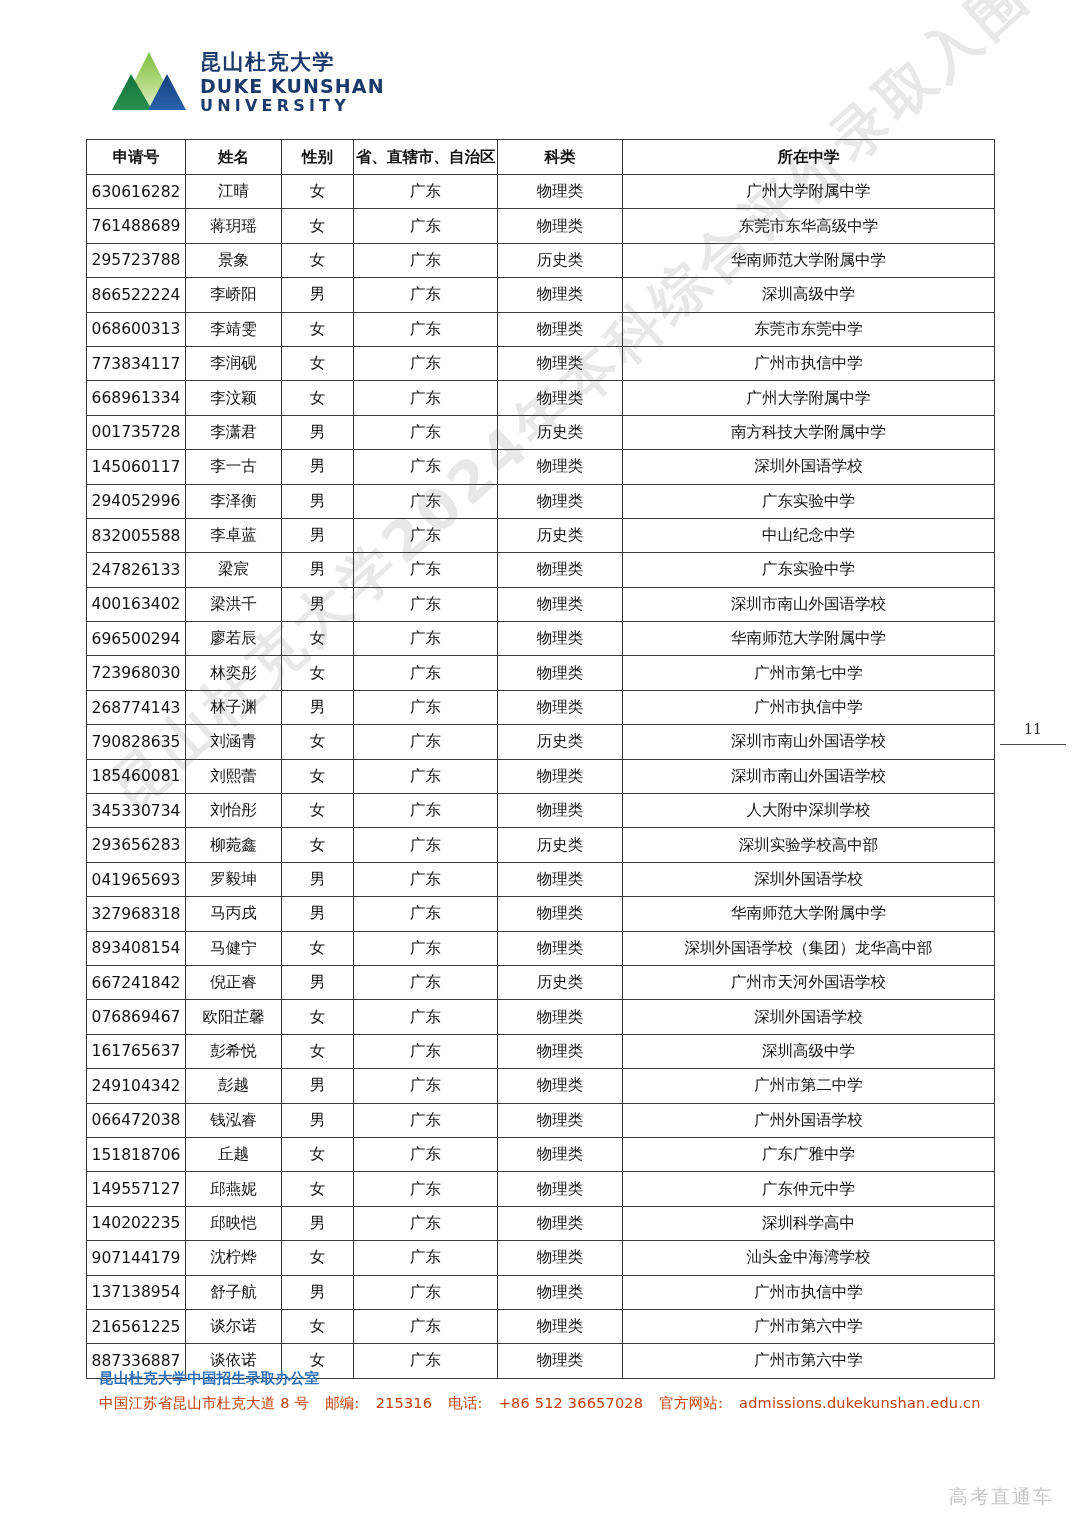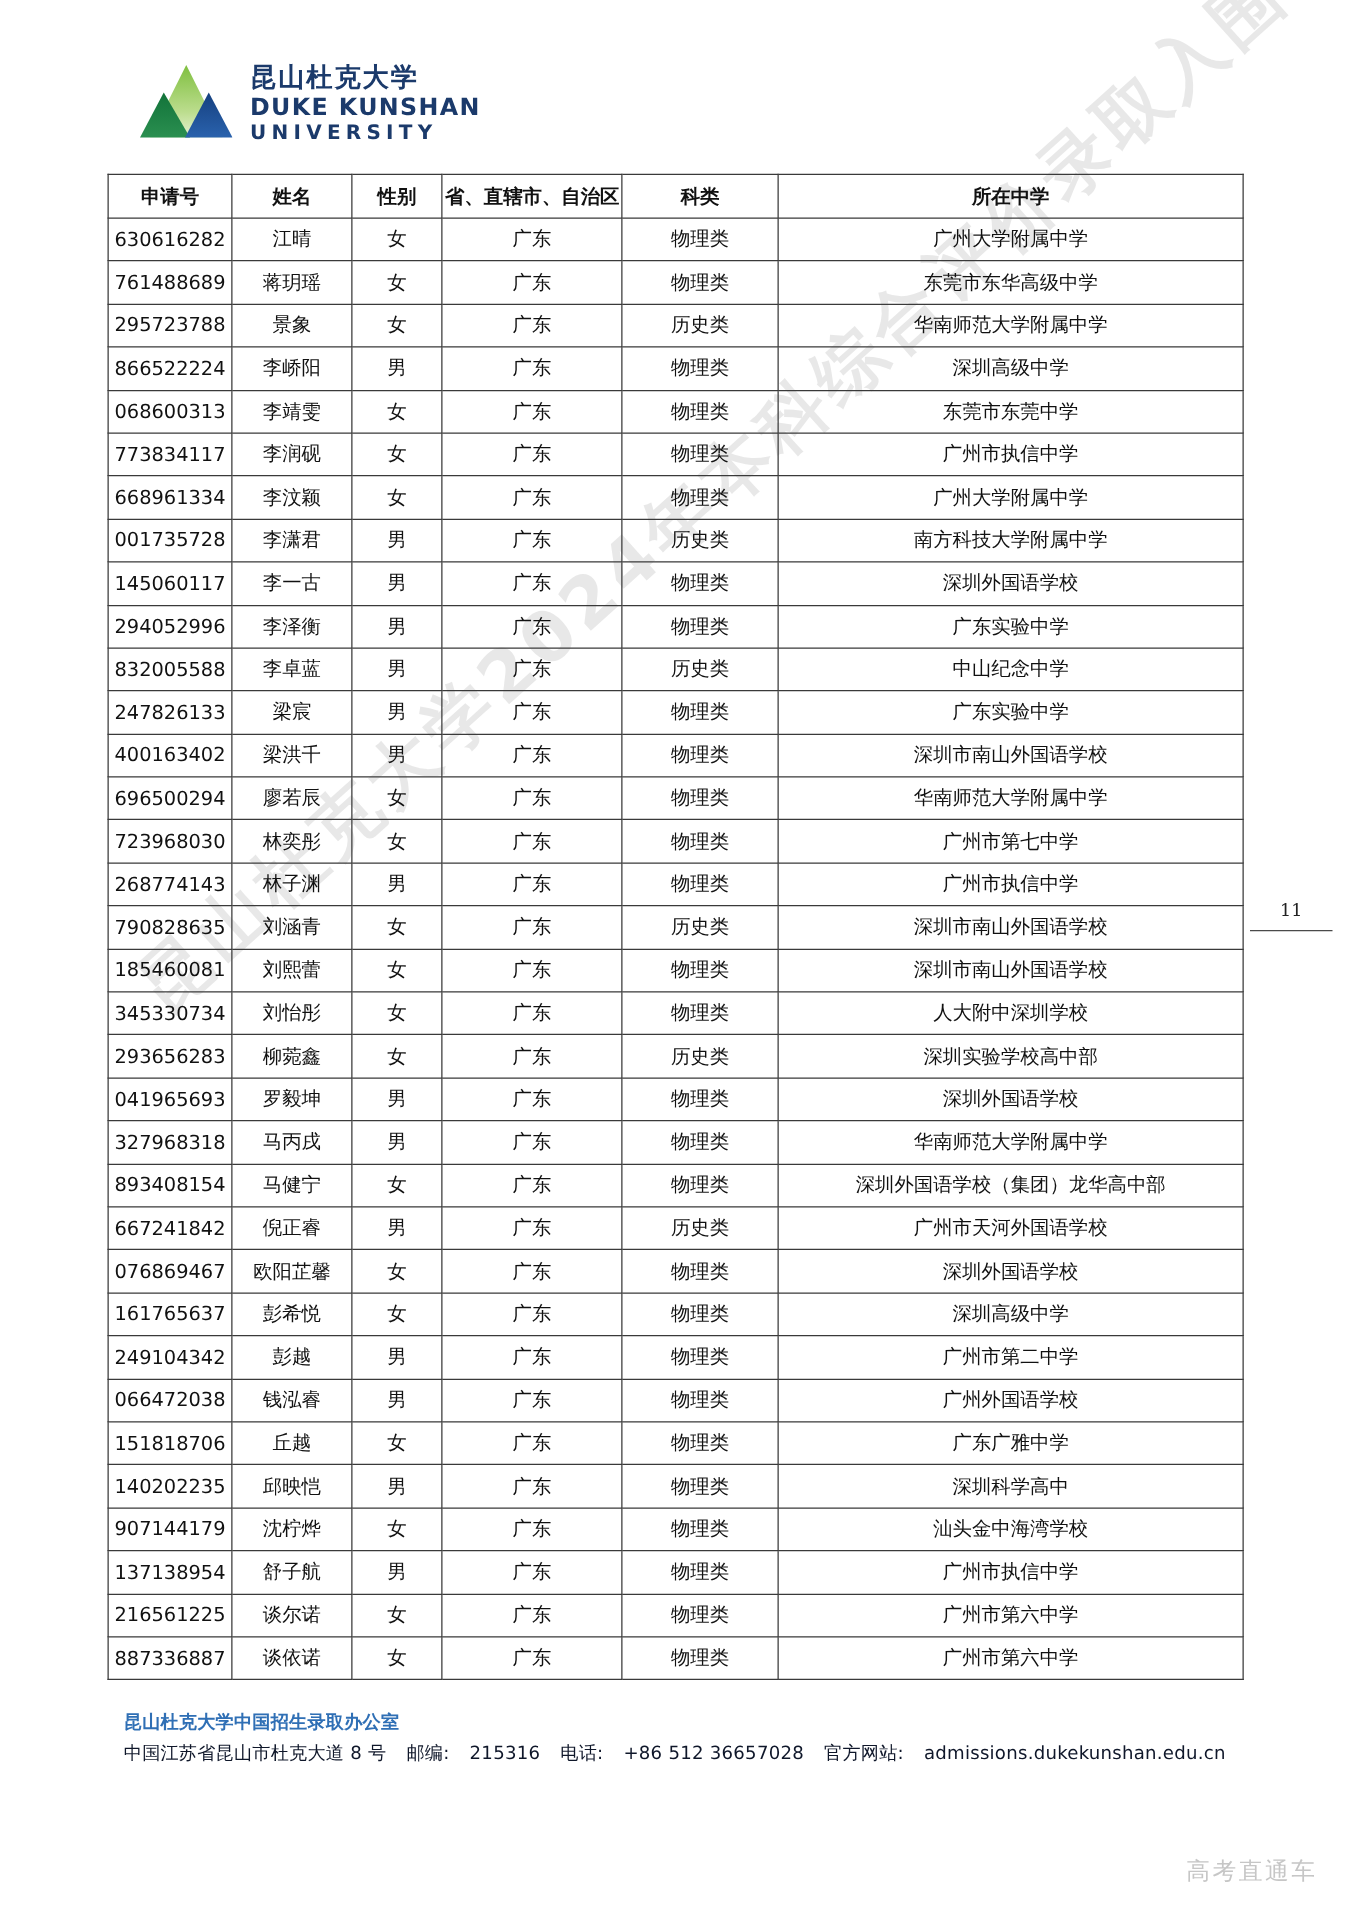--- a/index.html
+++ b/index.html
@@ -129,21 +129,21 @@
     line-height: 1.75;
   }
   .footer-line1 {
     font-size: 14.5px;
     color: #2f6fb5;
     font-weight: bold;
     letter-spacing: 0.2px;
   }
   .footer-line2 {
     font-size: 14.5px;
-    color: #0f172a;
+    color: #c2410c;
     letter-spacing: 0.2px;
   }
   .footer-line2 .seg { margin-right: 16px; }
   .footer-line2 .seg:last-child { margin-right: 0; }
 
   
   .wm-diagonal {
     position: absolute;
     left: 120px;
     top: 760px;
@@ -453,20 +453,28 @@
           </tr>
           <tr>
             <td>151818706</td>
             <td>丘越</td>
             <td>女</td>
             <td>广东</td>
             <td>物理类</td>
             <td>广东广雅中学</td>
           </tr>
           <tr>
+            <td>149557127</td>
+            <td>邱燕妮</td>
+            <td>女</td>
+            <td>广东</td>
+            <td>物理类</td>
+            <td>广东仲元中学</td>
+          </tr>
+          <tr>
             <td>140202235</td>
             <td>邱映恺</td>
             <td>男</td>
             <td>广东</td>
             <td>物理类</td>
             <td>深圳科学高中</td>
           </tr>
           <tr>
             <td>907144179</td>
             <td>沈柠烨</td>

